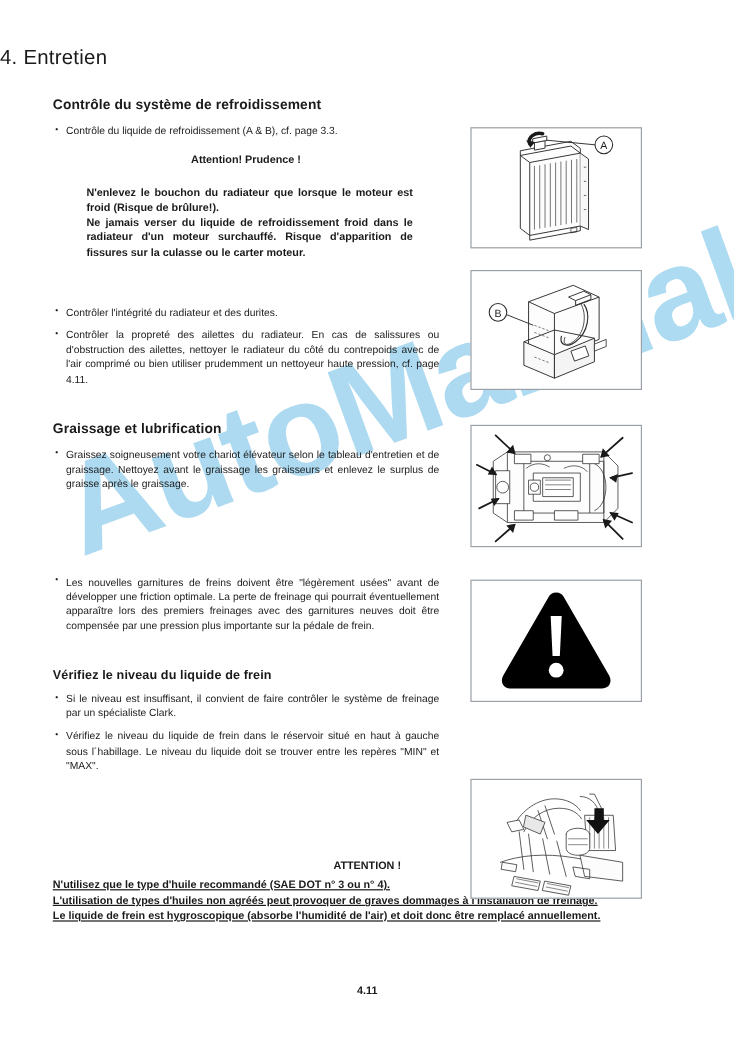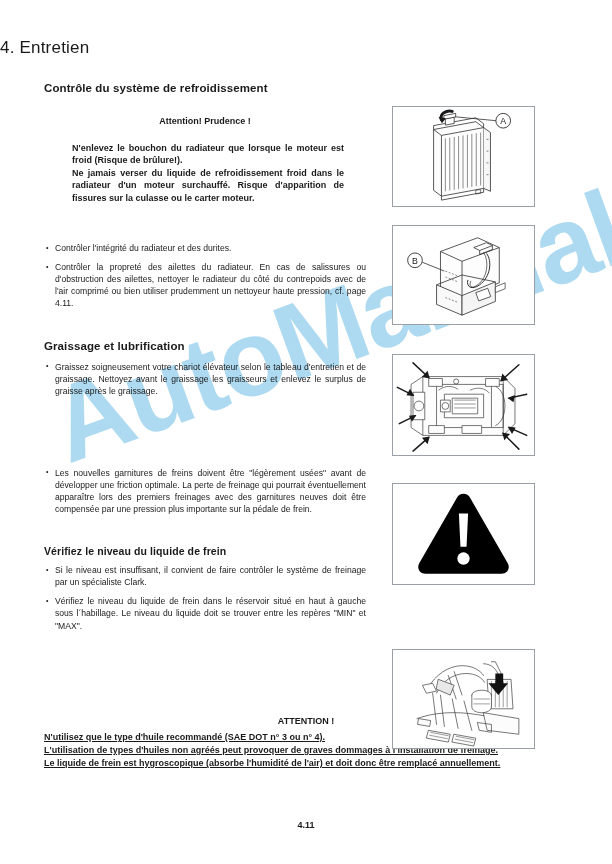--- a/index.html
+++ b/index.html
@@ -180,20 +180,23 @@
 </div>
 
 <div class="page">
 
   <div class="doc-title">4. Entretien</div>
 
   <div class="col-left">
 
     <h2 class="sec">Contrôle du système de refroidissement</h2>
 
+    <ul class="bullets">
+      <li>Contrôle du liquide de refroidissement (A &amp; B), cf. page 3.3.</li>
+    </ul>
 
     <div class="gap-m"></div>
 
     <div class="warn-head">Attention! Prudence !</div>
     <div class="warn-body">
       <p>N'enlevez le bouchon du radiateur que lorsque le moteur est froid (Risque de brûlure!).</p>
       <p>Ne jamais verser du liquide de refroidissement froid dans le radiateur d'un moteur surchauffé. Risque d'apparition de fissures sur la culasse ou le carter moteur.</p>
     </div>
 
     <div class="gap-l"></div>

